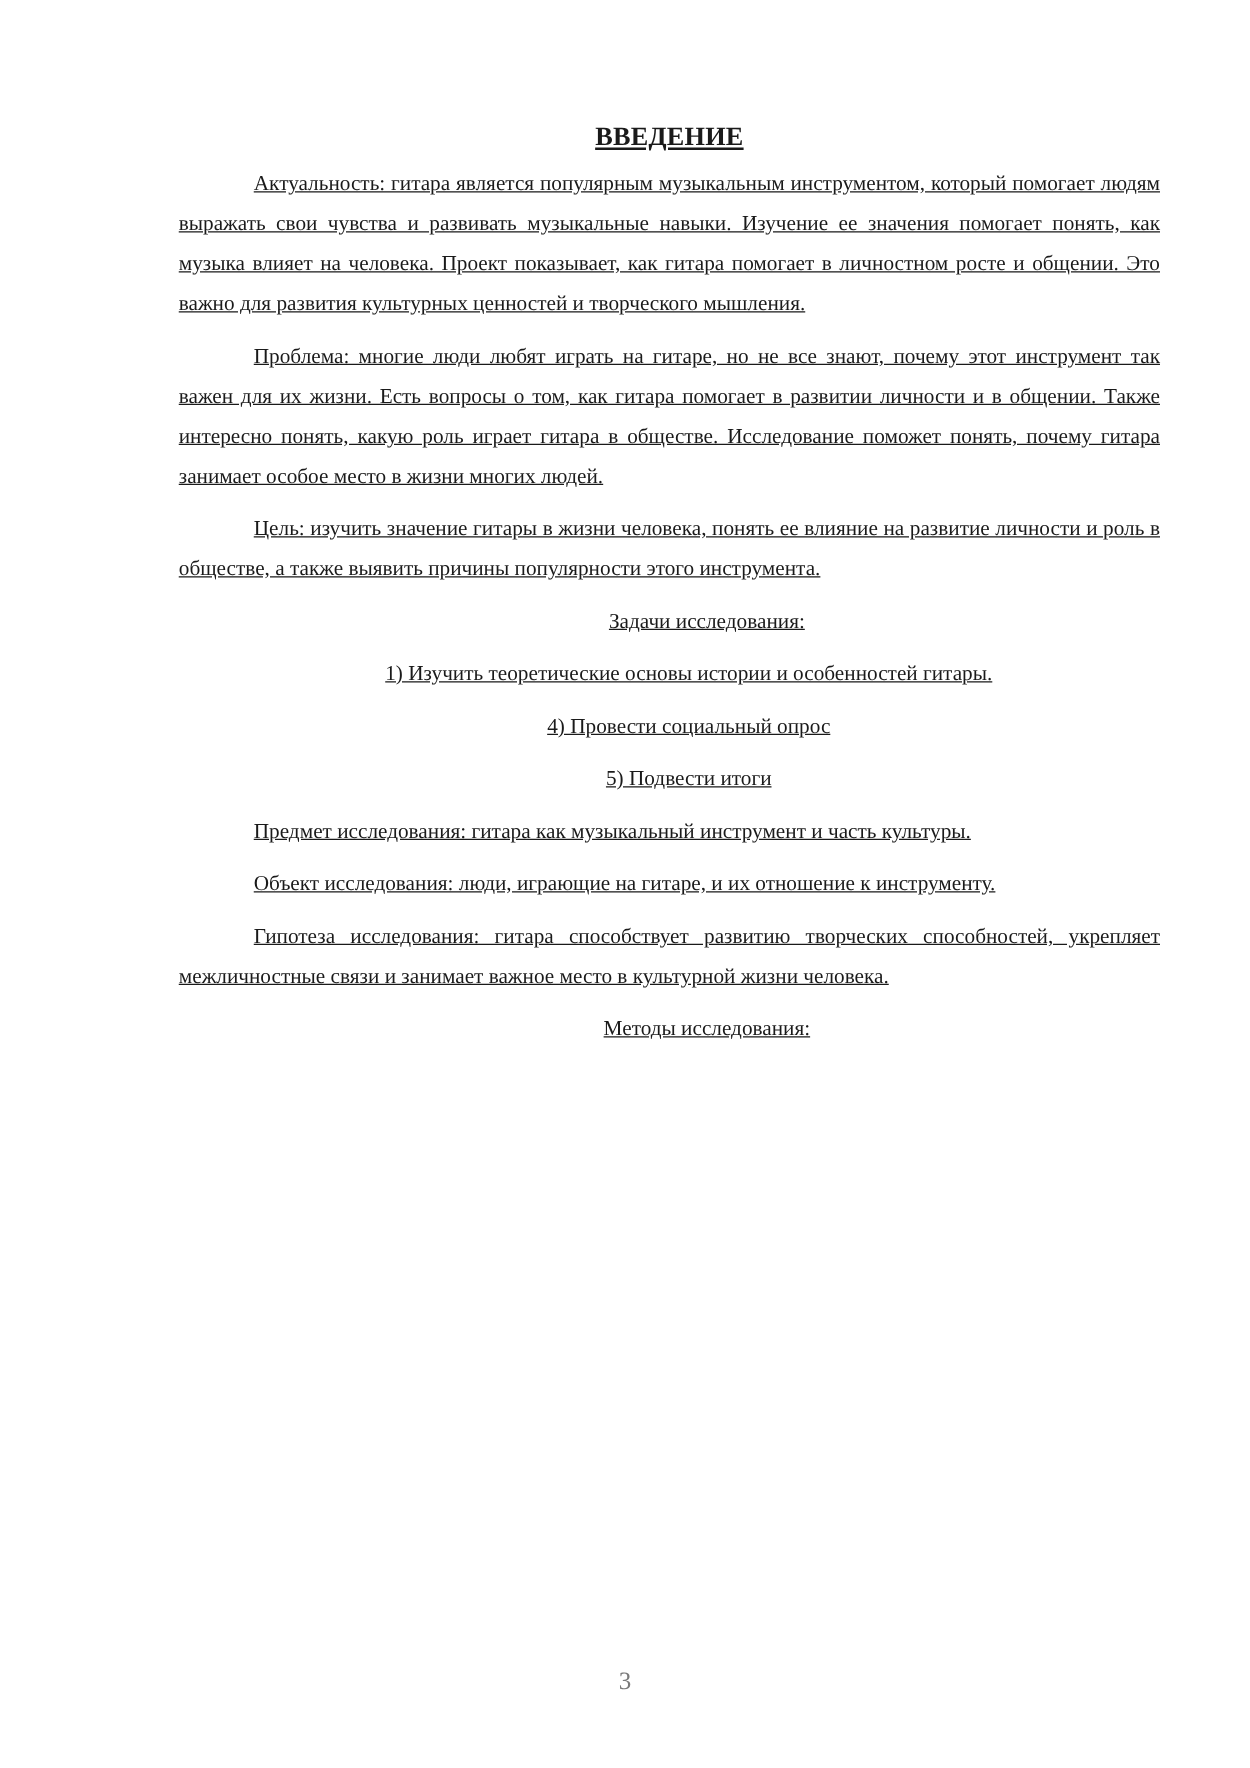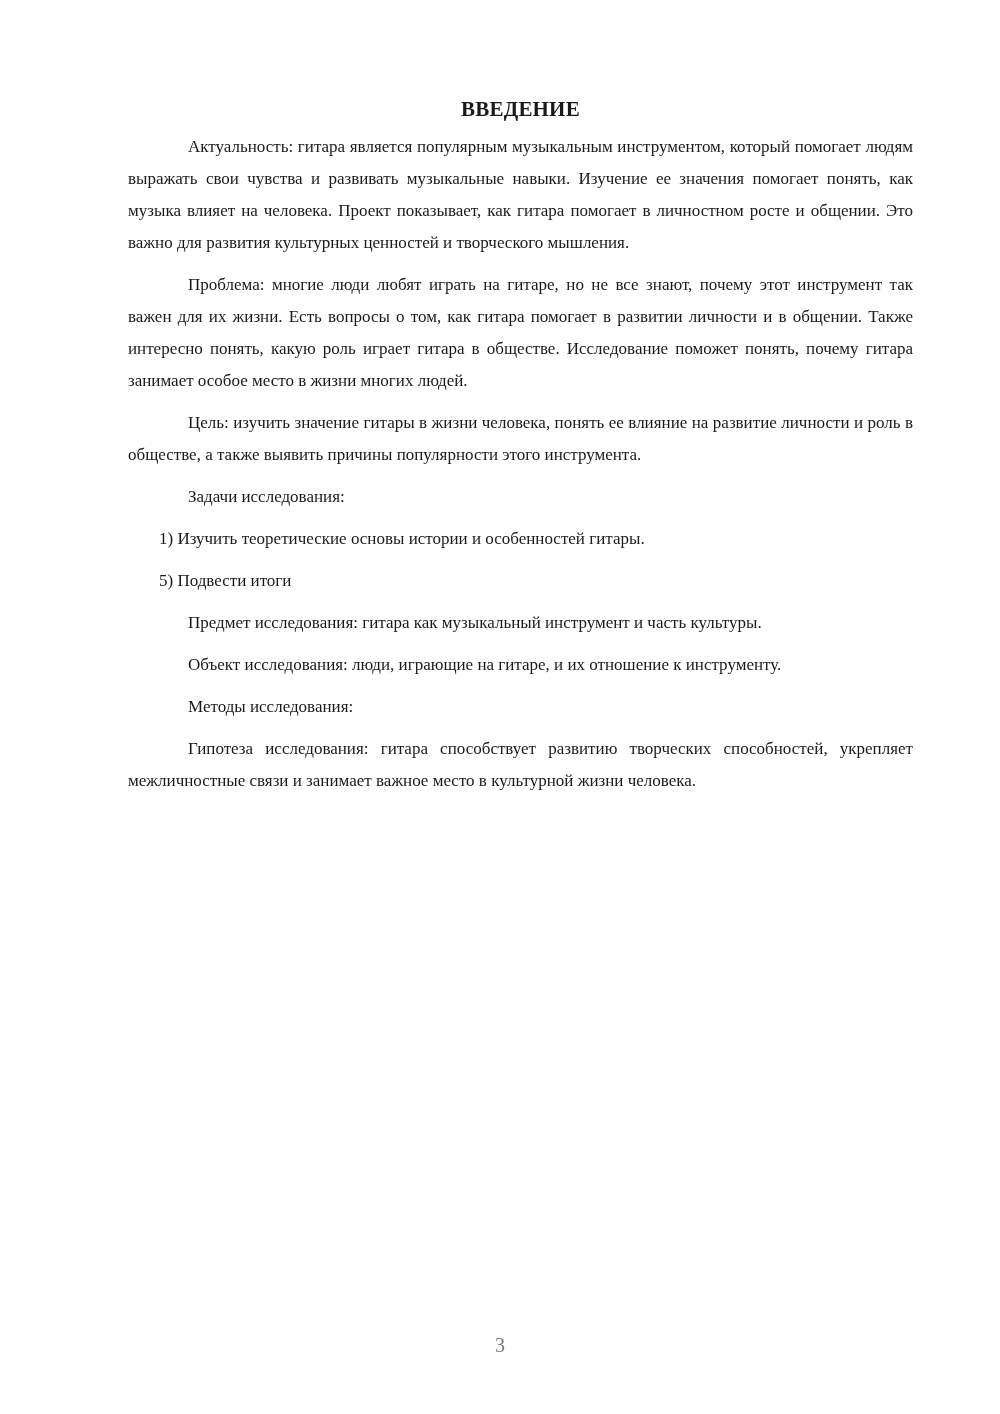--- a/index.html
+++ b/index.html
@@ -10,23 +10,24 @@
     body {
       width: 1000px;
       height: 1414px;
       position: relative;
       overflow: hidden;
       font-family: "Liberation Serif", "DejaVu Serif", serif;
       color: #1a1a1a;
     }
     .page {
       position: absolute;
-      left: 128px;
+      left: 143px;
       top: 92px;
       width: 785px;
+      text-decoration: underline;
     }
     .title {
       text-align: center;
       font-weight: bold;
       font-size: 21px;
       line-height: 35px;
       height: 35px;
       margin: 0 0 4px 0;
       letter-spacing: 0.2px;
     }
@@ -34,24 +35,24 @@
       font-size: 17px;
       line-height: 32px;
       text-align: justify;
       text-indent: 60px;
       margin: 0 0 10px 0;
     }
     .para.list {
       text-indent: 31px;
     }
     .para.list.short {
-      text-align: left;
+      text-align: center;
     }
     .para.heading-like {
-      text-align: left;
+      text-align: center;
     }
     .page-number {
       position: absolute;
       left: 0;
       width: 1000px;
       top: 1334px;
       text-align: center;
       font-family: "Liberation Serif", "DejaVu Serif", serif;
       font-size: 20px;
       color: #7a7a7a;
@@ -65,24 +66,25 @@
 
   <p class="para">Актуальность: гитара является популярным музыкальным инструментом, который помогает людям выражать свои чувства и развивать музыкальные навыки. Изучение ее значения помогает понять, как музыка влияет на человека. Проект показывает, как гитара помогает в личностном росте и общении. Это важно для развития культурных ценностей и творческого мышления.</p>
 
   <p class="para">Проблема: многие люди любят играть на гитаре, но не все знают, почему этот инструмент так важен для их жизни. Есть вопросы о том, как гитара помогает в развитии личности и в общении. Также интересно понять, какую роль играет гитара в обществе. Исследование поможет понять, почему гитара занимает особое место в жизни многих людей.</p>
 
   <p class="para">Цель: изучить значение гитары в жизни человека, понять ее влияние на развитие личности и роль в обществе, а также выявить причины популярности этого инструмента.</p>
 
   <p class="para heading-like">Задачи исследования:</p>
 
   <p class="para list short">1) Изучить теоретические основы истории и особенностей гитары.</p>
+  <p class="para list short">4) Провести социальный опрос</p>
   <p class="para list short">5) Подвести итоги</p>
 
   <p class="para">Предмет исследования: гитара как музыкальный инструмент и часть культуры.</p>
 
   <p class="para">Объект исследования: люди, играющие на гитаре, и их отношение к инструменту.</p>
 
+  <p class="para">Гипотеза исследования: гитара способствует развитию творческих способностей, укрепляет межличностные связи и занимает важное место в культурной жизни человека.</p>
+
   <p class="para heading-like">Методы исследования:</p>
-
-  <p class="para">Гипотеза исследования: гитара способствует развитию творческих способностей, укрепляет межличностные связи и занимает важное место в культурной жизни человека.</p>
 </div>
 
 <div class="page-number">3</div>
 
 </body></html>

